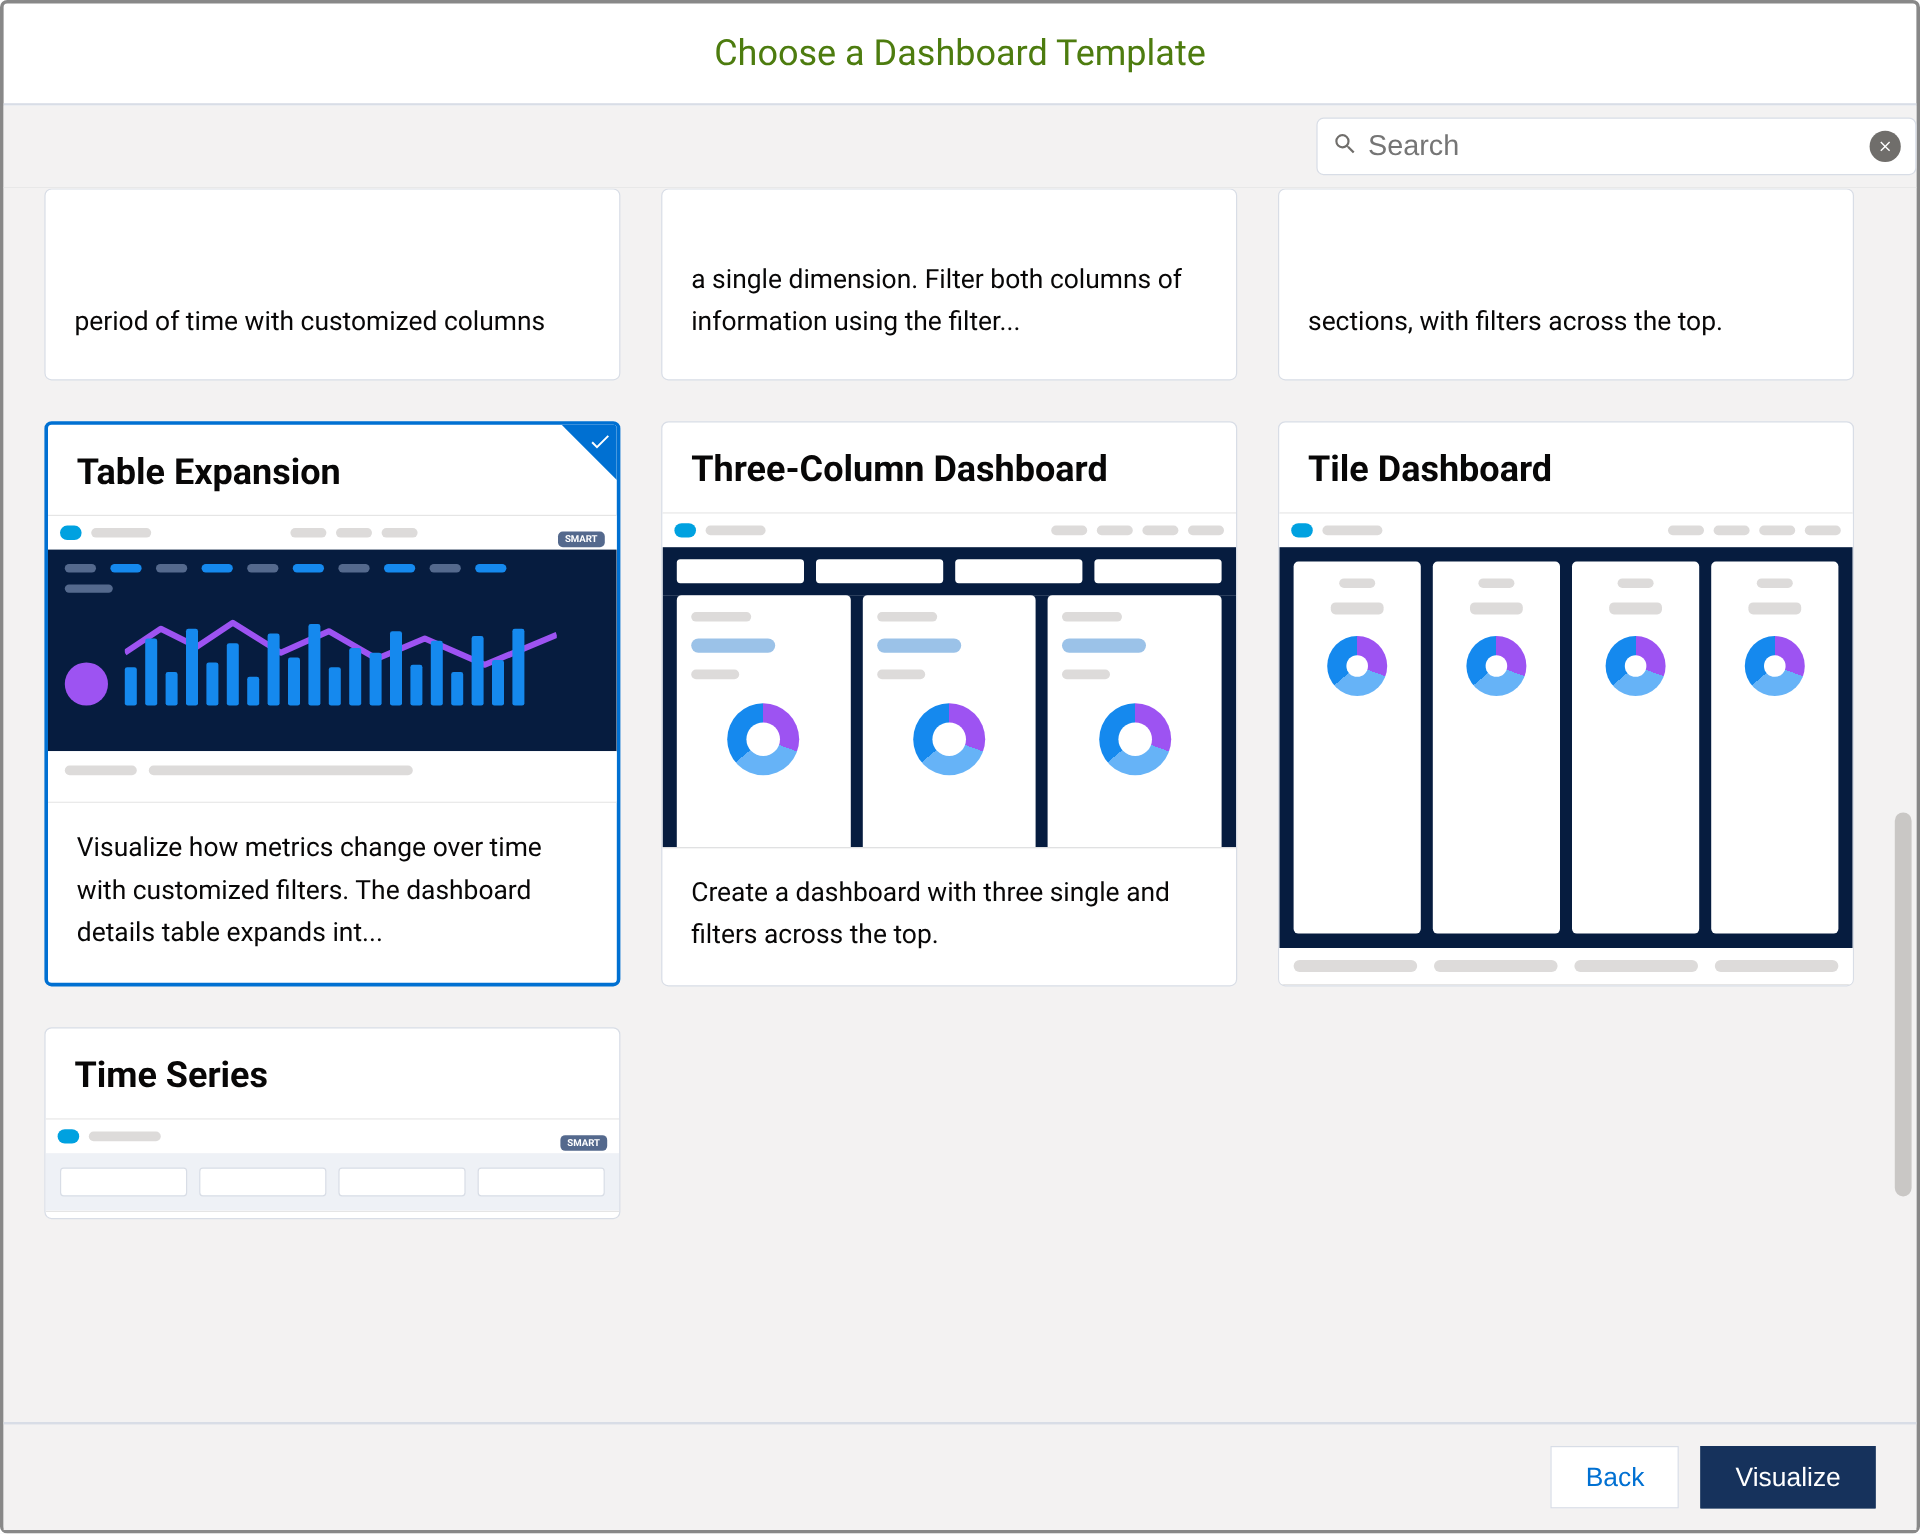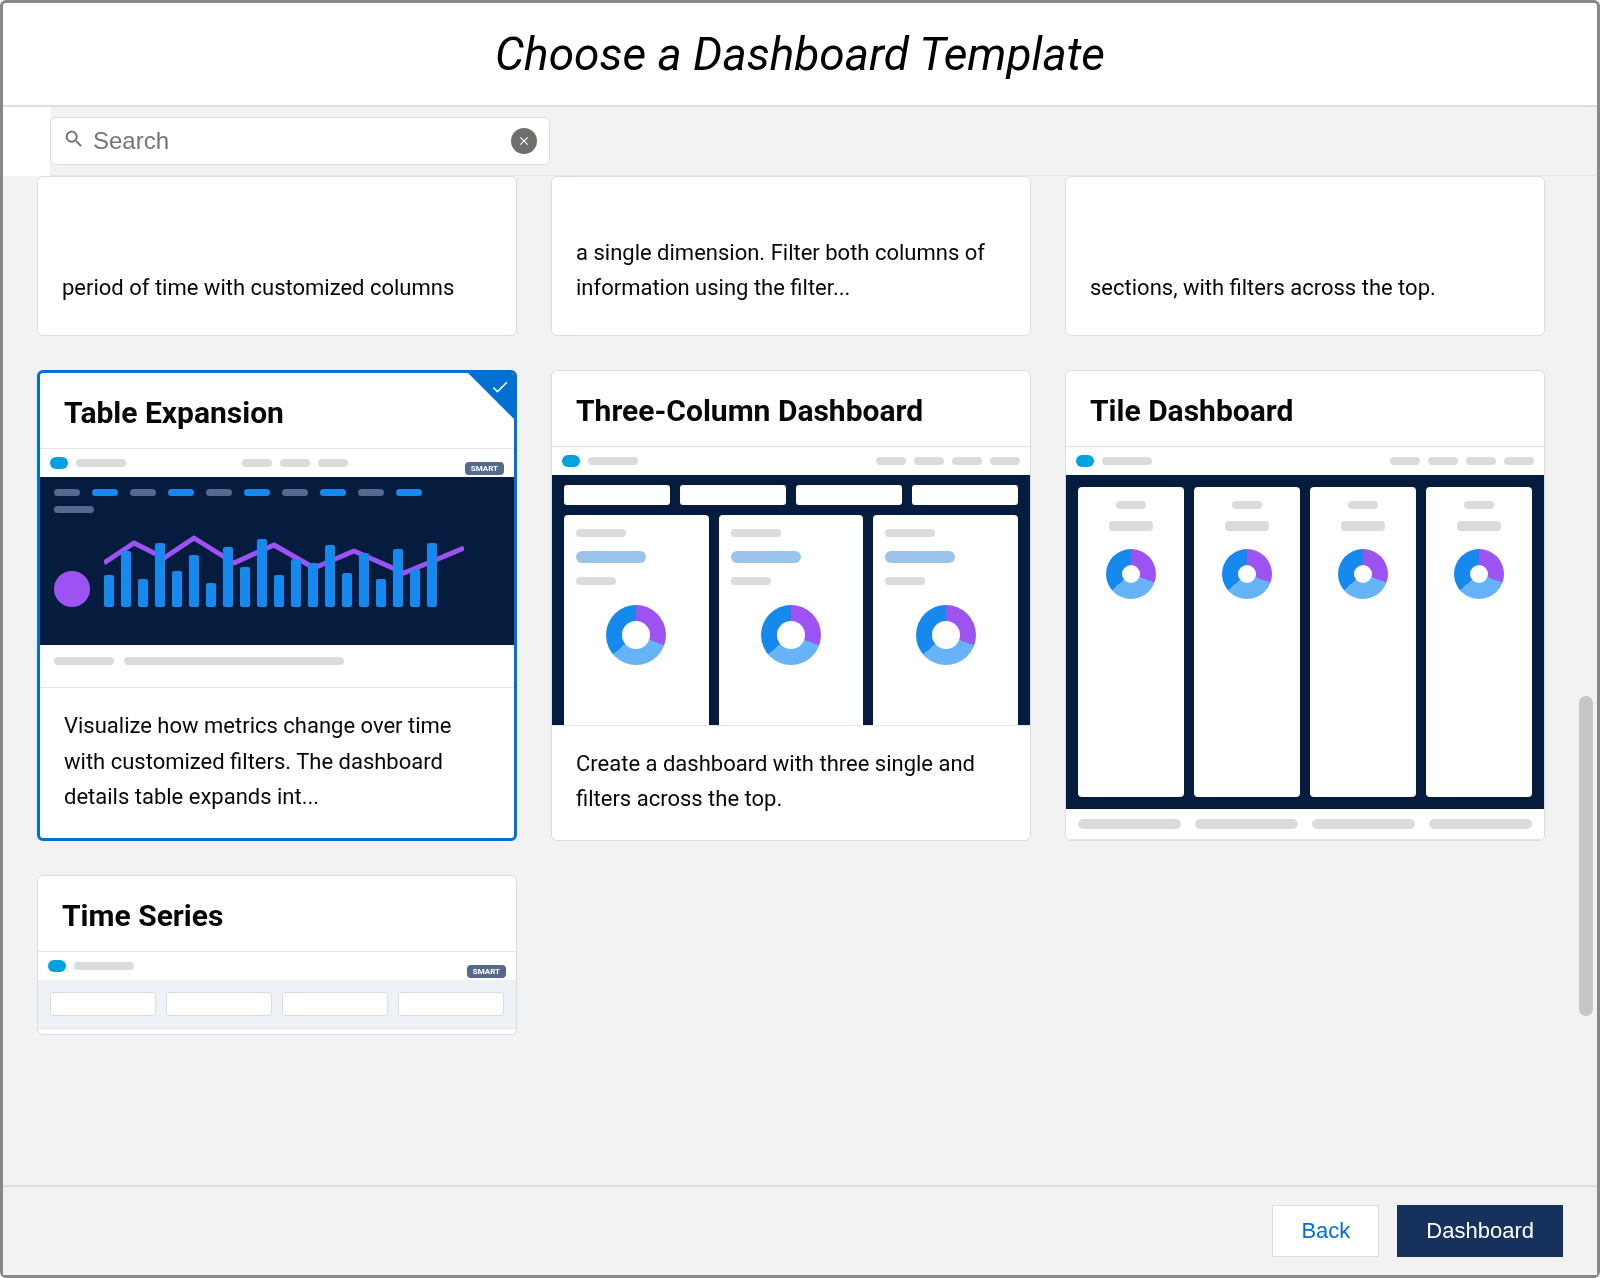--- a/index.html
+++ b/index.html
@@ -20,32 +20,30 @@
     display: flex;
     flex-direction: column;
     background: #fff;
   }
   .modal-header {
     padding: 24px 0 24px 0;
     text-align: center;
     border-bottom: 2px solid #d8dde6;
   }
   .modal-header h1 {
-    font-size: 46px;
+    font-size: 30px;
     font-weight: 400;
-    color: #000000;
-    font-style: italic;
+    color: #4d7c0f;
   }
   .search-bar-wrap {
     background: #f3f2f2;
     padding: 10px 0;
     display: flex;
-    justify-content: flex-start;
+    justify-content: flex-end;
     border-bottom: 1px solid #e5e5e5;
-    margin-left: 47px;
   }
   .search-input-box {
     width: 500px;
     height: 48px;
     background: #fff;
     border: 1px solid #d8dde6;
     border-radius: 6px;
     display: flex;
     align-items: center;
     padding: 0 12px;
@@ -429,16 +427,16 @@
             </div>
         </div>
       </div>
 
     </div>
     <div class="scroll-hint"></div>
   </div>
 
   <div class="footer">
     <button class="btn btn-neutral">Back</button>
-    <button class="btn btn-brand">Dashboard</button>
+    <button class="btn btn-brand">Visualize</button>
   </div>
 
 </div>
 
 </body></html>

